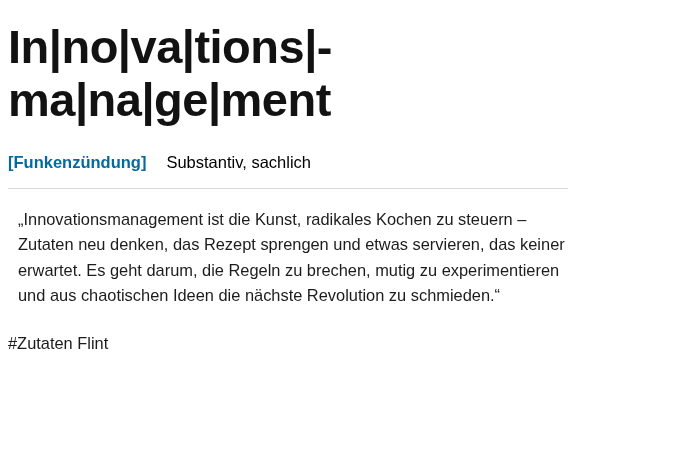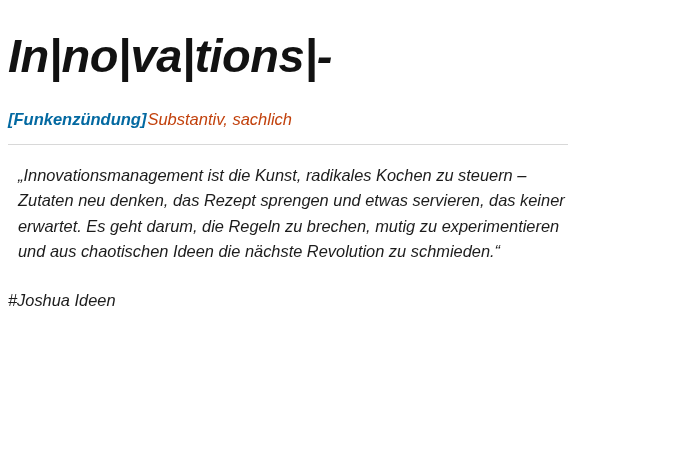--- a/index.html
+++ b/index.html
@@ -11,23 +11,22 @@
     height: 450px;
     background: #ffffff;
     font-family: "Liberation Sans", sans-serif;
     color: #1a1a1a;
     overflow: hidden;
   }
   .page {
     width: 584px;
     height: 450px;
     box-sizing: border-box;
-    padding: 30px 14px 0 6px;
+    padding: 21px 14px 0 6px;
     position: relative;
-    font-style: italic;
   }
   .headword {
     font-size: 47px;
     font-weight: bold;
     line-height: 1.12;
     letter-spacing: -0.5px;
     color: #121212;
     margin: 0;
     padding: 0 0 0 2px;
     word-break: break-word;
@@ -35,23 +34,23 @@
   .meta-row {
     margin: 26px 0 0 2px;
     font-size: 16.5px;
     line-height: 1.3;
   }
   .meta-term {
     font-weight: bold;
     color: #0369a1;
   }
   .meta-pos {
-    color: #c2410c;
+    color: #000000;
     font-weight: normal;
-    margin-left: 1px;
+    margin-left: 20px;
   }
   .rule {
     margin: 14px 2px 0 2px;
     border: 0;
     border-top: 1px solid #d8d8d8;
     height: 0;
   }
   .quote {
     margin: 18px 2px 0 12px;
     font-size: 16.4px;
@@ -65,25 +64,26 @@
     color: #1c1c1c;
   }
 </style>
 </head>
 <body>
 
 <div class="page">
 
   <h1 class="headword">
     <span class="hw-line">In|no|va|tions|-</span><br>
+    <span class="hw-line">ma|na|ge|ment</span>
   </h1>
 
   <div class="meta-row">
     <span class="meta-term">[Funkenzündung]</span><span class="meta-pos">Substantiv, sachlich</span>
   </div>
 
   <hr class="rule">
 
   <p class="quote">„Innovationsmanagement ist die Kunst, radikales Kochen zu steuern – Zutaten neu denken, das Rezept sprengen und etwas servieren, das keiner erwartet. Es geht darum, die Regeln zu brechen, mutig zu experimentieren und aus chaotischen Ideen die nächste Revolution zu schmieden.“</p>
 
-  <p class="author">#Joshua Ideen</p>
+  <p class="author">#Zutaten Flint</p>
 
 </div>
 
 </body></html>

